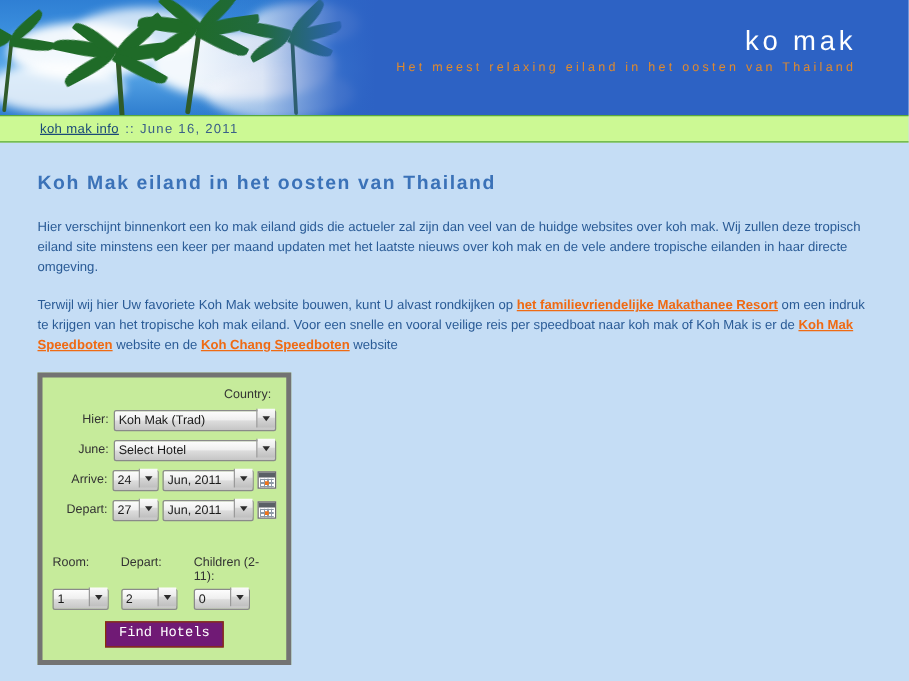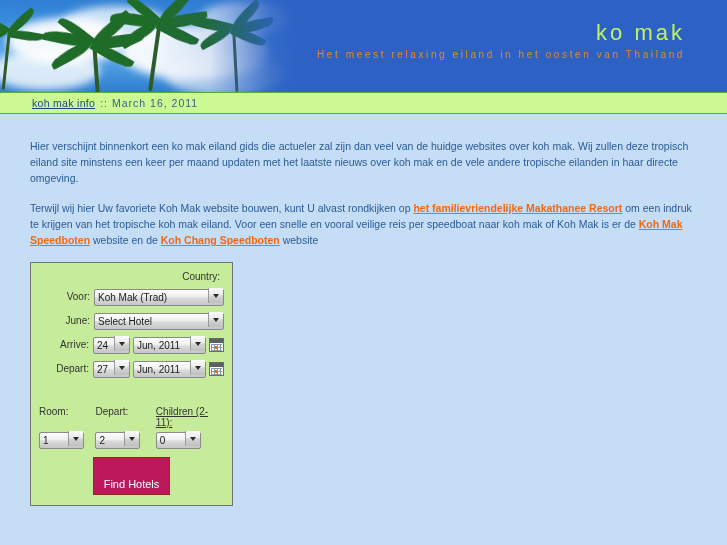--- a/index.html
+++ b/index.html
@@ -72,21 +72,21 @@
   .banner-titles {
     position: absolute;
     right: 42px;
     top: 22px;
     text-align: right;
     width: 430px;
   }
   .site-title {
     font-size: 22px;
     letter-spacing: 3px;
-    color: #bef264;
+    color: #ffffff;
     font-weight: normal;
     margin: 0 0 6px 0;
     line-height: 1;
   }
   .site-tagline {
     font-size: 10px;
     letter-spacing: 2.6px;
     color: #e08a2e;
     margin: 0;
     line-height: 1;
@@ -139,21 +139,21 @@
     font-weight: bold;
     text-decoration: underline;
   }
 
   
   .searchbox {
     width: 203px;
     margin-top: 6px;
     box-sizing: border-box;
     background: #c6eb9b;
-    border: 1px solid #737373;
+    border: 4px solid #737373;
     padding: 8px 8px 10px 8px;
   }
   .frow {
     display: flex;
     align-items: center;
     justify-content: flex-end;
     margin-bottom: 5px;
   }
   .flabel {
     font-size: 10px;
@@ -237,38 +237,38 @@
     margin-top: 8px;
     margin-bottom: 2px;
   }
   .rowlabels > div {
     font-size: 10px;
     color: #333333;
     margin-top: 20px;
   }
   .rl1 { width: 58px; }
   .rl2 { width: 62px; }
-  .rl3 { width: 70px; text-decoration: underline; }
+  .rl3 { width: 70px; }
   .rowctls {
     display: flex;
     margin-bottom: 6px;
   }
   .rowctls > div { }
   .rc1 { width: 58px; }
   .rc2 { width: 62px; }
   .rc3 { width: 70px; }
 
   .btn-wrap { text-align: center; margin-top: 8px; }
   .find-btn {
-    font-family: Liberation Sans, sans-serif;
+    font-family: Liberation Mono, monospace;
     font-size: 11px;
     color: #ffffff;
-    background: #be185d;
+    background: #701a75;
     border: 1px solid #8a2f08;
-    padding: 20px 10px 4px 10px;
+    padding: 3px 10px 4px 10px;
     cursor: pointer;
   }
 </style>
 </head>
 <body>
 
 <div class="banner">
   <div class="banner-photo">
     <div class="sky"></div>
     <div class="cloud c1"></div>
@@ -320,39 +320,40 @@
 
   <div class="banner-titles">
     <div class="site-title">ko mak</div>
     <div class="site-tagline">Het meest relaxing eiland in het oosten van Thailand</div>
   </div>
 </div>
 
 <div class="infobar">
   <a href="#">koh mak info</a>
   <span class="sep">::</span>
-  <span>March 16, 2011</span>
+  <span>June 16, 2011</span>
 </div>
 
 <div class="content">
 
+  <h1 class="page-title">Koh Mak eiland in het oosten van Thailand</h1>
 
   <p class="body-text">Hier verschijnt binnenkort een ko mak eiland gids die actueler zal zijn dan veel van de huidge websites over koh mak. Wij zullen deze tropisch eiland site minstens een keer per maand updaten met het laatste nieuws over koh mak en de vele andere tropische eilanden in haar directe omgeving.</p>
 
   <p class="body-text"><span>Terwijl wij hier Uw favoriete Koh Mak website bouwen, kunt U alvast rondkijken op </span><a class="inline-link" href="#">het familievriendelijke Makathanee Resort</a><span> om een indruk te krijgen van het tropische koh mak eiland. Voor een snelle en vooral veilige reis per speedboat naar koh mak of Koh Mak is er de </span><a class="inline-link" href="#">Koh Mak Speedboten</a><span> website en de </span><a class="inline-link" href="#">Koh Chang Speedboten</a><span> website</span></p>
 
 
   <div class="searchbox">
 
     <div class="frow">
       <span class="flabel">Country:</span>
     </div>
 
     <div class="frow">
-      <span class="flabel">Voor:</span>
+      <span class="flabel">Hier:</span>
       <span class="selwrap w-wide">
         <select class="ctl"><option value="Koh Mak (Trad)">Koh Mak (Trad)</option></select>
       </span>
     </div>
 
     <div class="frow">
       <span class="flabel">June:</span>
       <span class="selwrap w-wide">
         <select class="ctl"><option value="Select Hotel">Select Hotel</option></select>
       </span>

